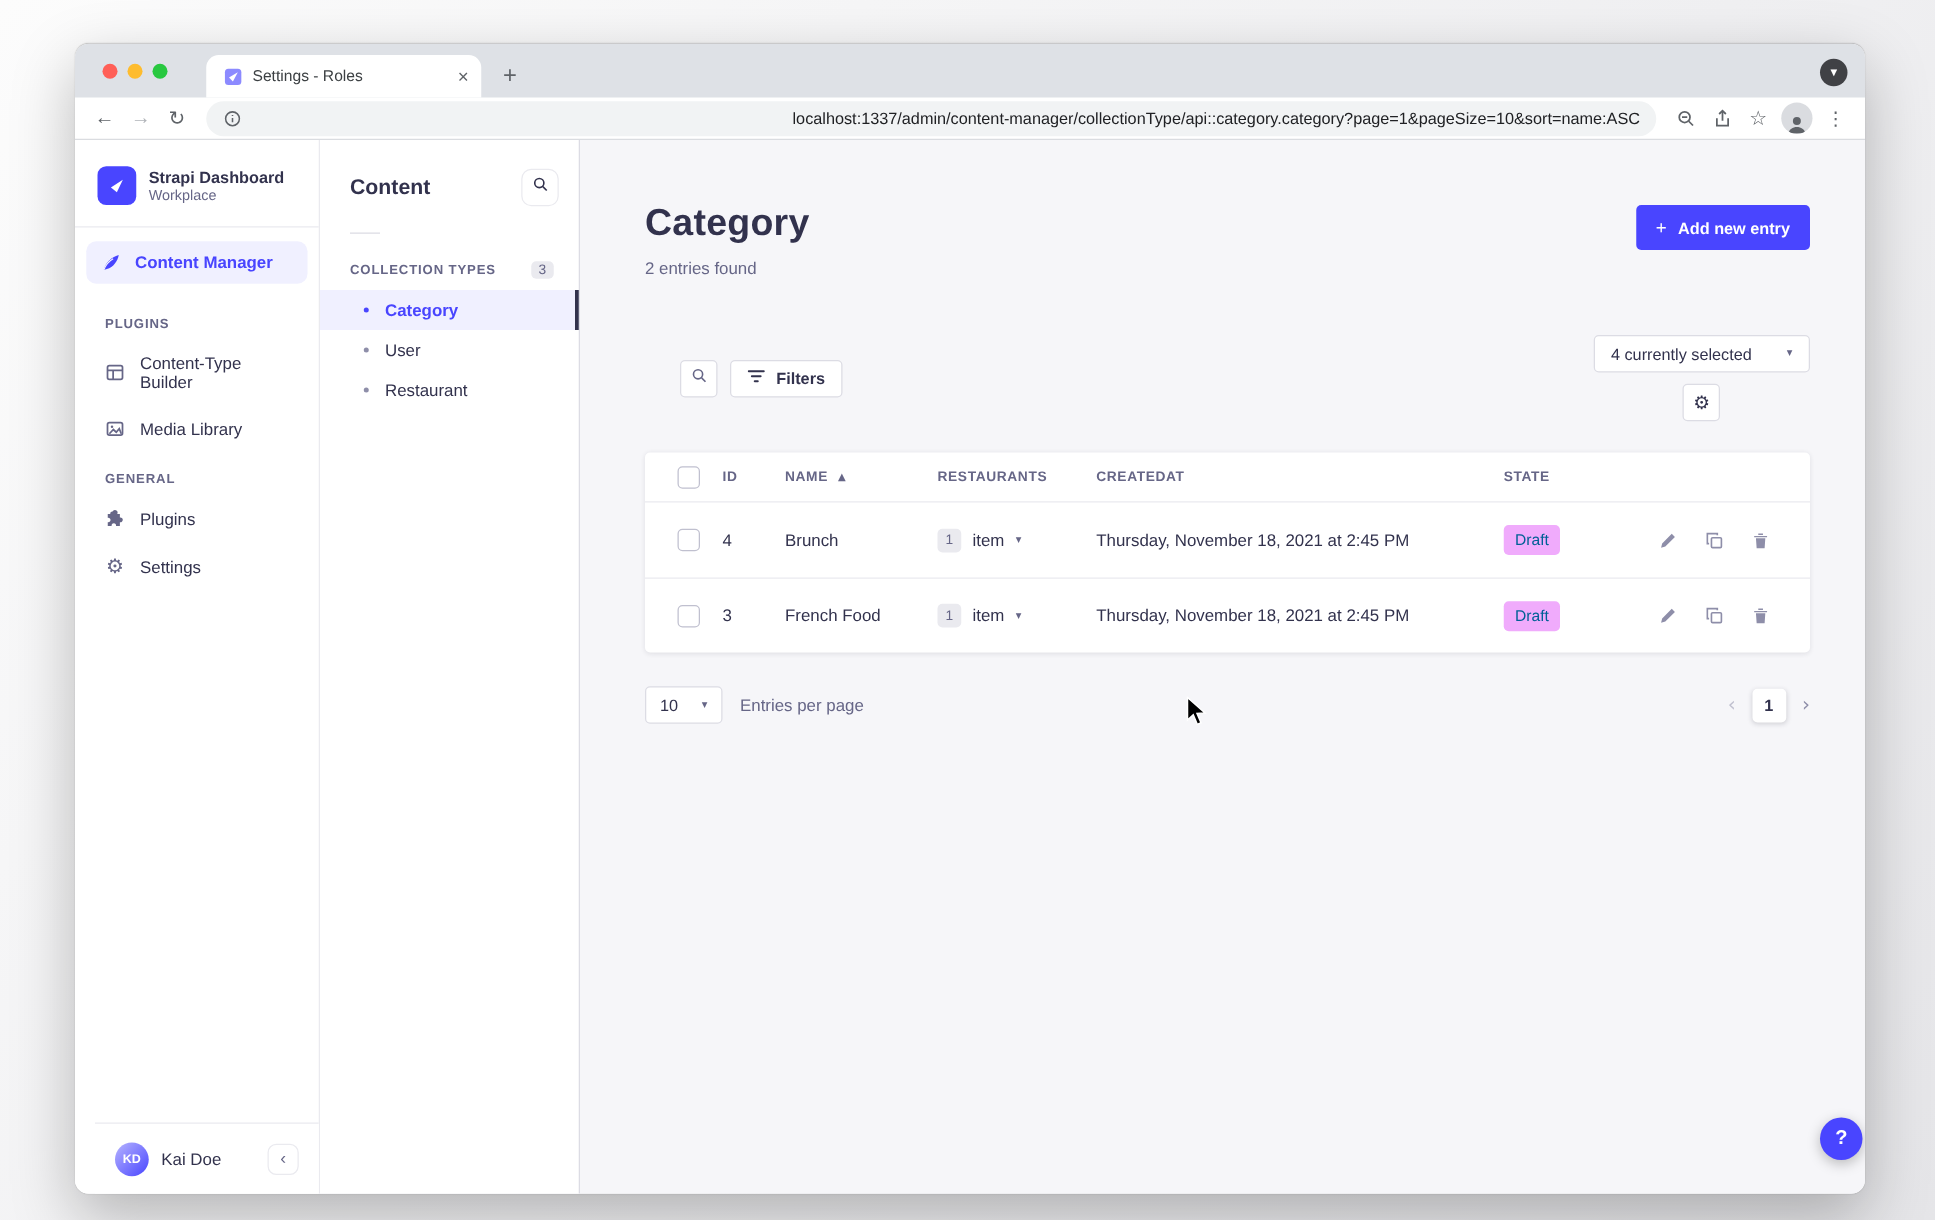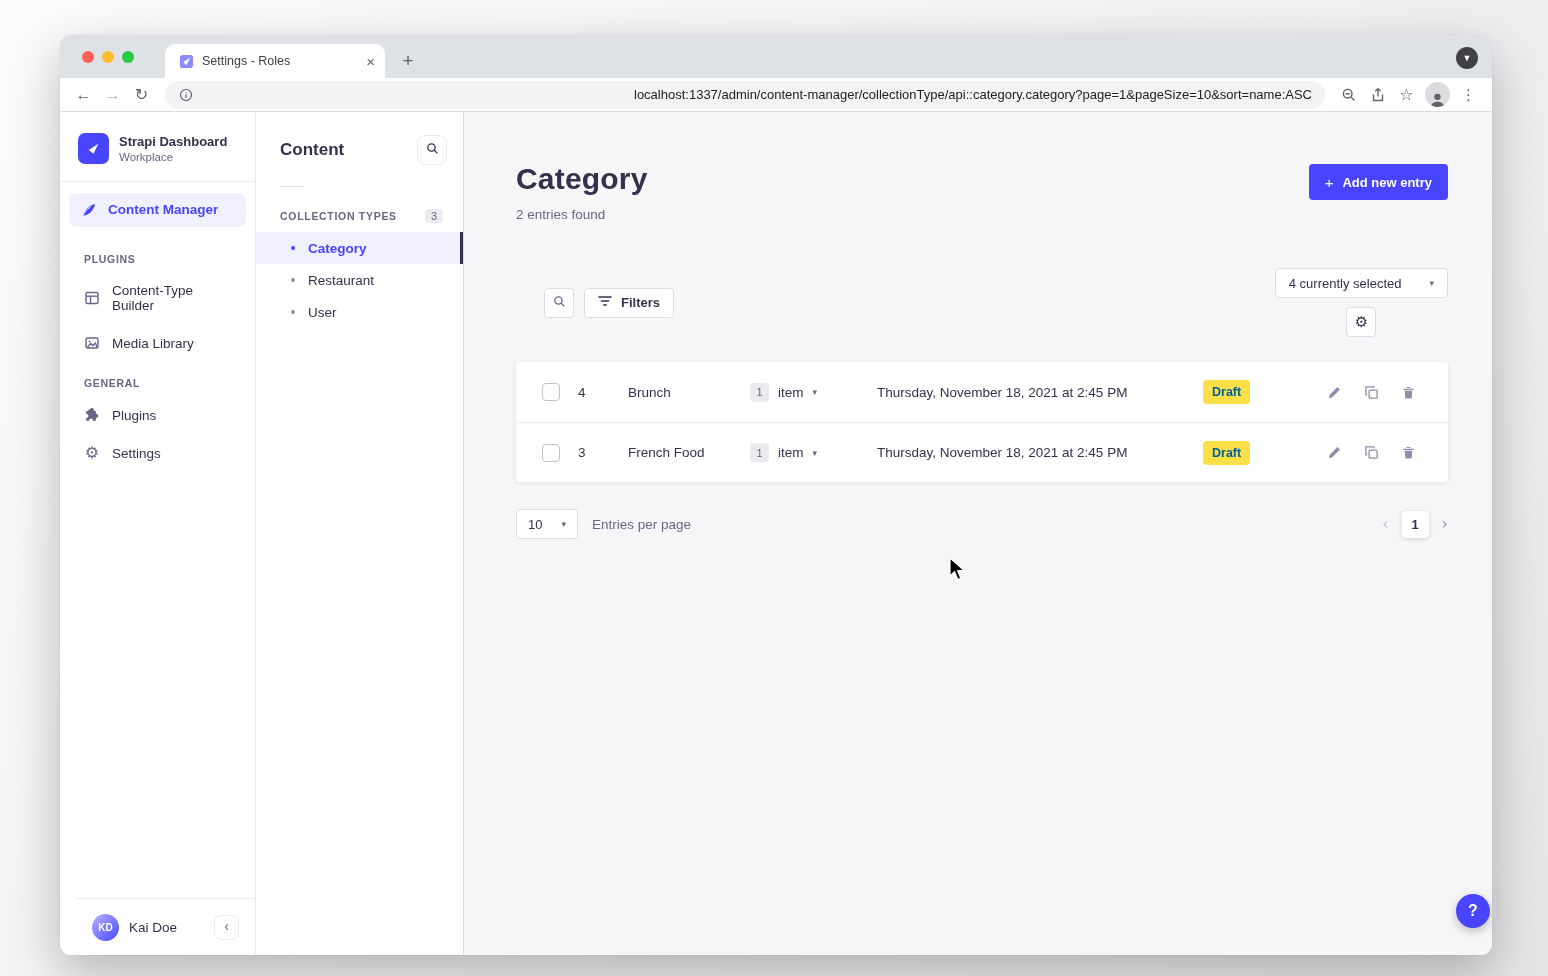--- a/index.html
+++ b/index.html
@@ -97,21 +97,21 @@
   .thead { height:40px; border-bottom:1px solid #eaeaef; }
   .th { font-size:11px; font-weight:bold; letter-spacing:.5px; color:#666687; display:flex; align-items:center; gap:8px; }
   .sort-asc { font-size:8px; color:#666687; font-family:"DejaVu Sans",sans-serif; }
   .tbody-row { height:60px; }
   .tbody-row + .tbody-row { border-top:1px solid #eaeaef; }
   .cb { width:18px; height:18px; border:1px solid #c0c0cf; border-radius:4px; background:#fff; margin-left:26px; }
   .cell { font-size:13.5px; color:#32324d; }
   .rel-cell { display:flex; align-items:center; gap:9px; }
   .chip { width:19px; height:19px; background:#eaeaef; border-radius:4px; color:#666687; font-size:11px;
           display:inline-flex; align-items:center; justify-content:center; }
-  .badge-draft { display:inline-block; background:#fde047; color:#006096; font-size:12.5px; font-weight:700; padding:5px 9px; border-radius:4px; }
+  .badge-draft { display:inline-block; background:#f0abfc; color:#006096; font-size:12.5px; font-weight:400; padding:5px 9px; border-radius:4px; }
   .actions { display:flex; justify-content:flex-end; align-items:center; gap:19px; }
   .action-btn { width:18px; height:18px; display:flex; align-items:center; justify-content:center; color:#8e8ea9; }
 
   .pagination-row { display:flex; align-items:center; margin-top:27px; }
   .psize { height:30px; width:62px; background:#fff; border:1px solid #dcdce4; border-radius:4px; display:flex;
            align-items:center; justify-content:space-between; padding:0 11px; font-size:13px; color:#32324d; }
   .psize-label { margin-left:14px; font-size:13.5px; color:#666687; }
   .pag-right { margin-left:auto; display:flex; align-items:center; gap:13px; }
   .pg-chevron { font-size:16px; line-height:1; font-family:"DejaVu Sans",sans-serif; }
   .pg-prev { color:#c0c0cf; }
@@ -278,25 +278,25 @@
       <div class="group-head">
         <span class="group-label">COLLECTION TYPES</span>
         <span class="count-badge">3</span>
       </div>
       <div class="type-item active">
         <span class="type-dot"></span>
         <span>Category</span>
       </div>
       <div class="type-item">
         <span class="type-dot"></span>
-        <span>Restaurant</span>
+        <span>User</span>
       </div>
       <div class="type-item">
         <span class="type-dot"></span>
-        <span>User</span>
+        <span>Restaurant</span>
       </div>
 
     </nav>
 
     <main class="content">
       <div class="page-head">
         <div>
           <div class="page-title">Category</div>
           <div class="page-sub">2 entries found</div>
         </div>
@@ -330,20 +330,40 @@
             <span>4 currently selected</span>
             <span class="caret">▾</span>
           </div>
           <div class="tool-sq">
             <span class="gear-glyph" style="font-size:15px;color:#32324d">⚙</span>
           </div>
         </div>
       </div>
 
       <div class="table-card">
+        <div class="trow thead">
+          <div class="cb"></div>
+          <div class="th">
+              <span>ID</span>
+            </div>
+          <div class="th">
+            <span>NAME</span>
+            <span class="sort-asc">▲</span>
+          </div>
+          <div class="th">
+              <span>RESTAURANTS</span>
+            </div>
+          <div class="th">
+              <span>CREATEDAT</span>
+            </div>
+          <div class="th">
+              <span>STATE</span>
+            </div>
+          <div></div>
+        </div>
 
         <div class="trow tbody-row">
           <div class="cb"></div>
           <div class="cell">4</div>
           <div class="cell">Brunch</div>
           <div class="rel-cell">
             <span class="chip">1</span>
             <span class="cell">item</span>
             <span class="caret">▾</span>
           </div>

